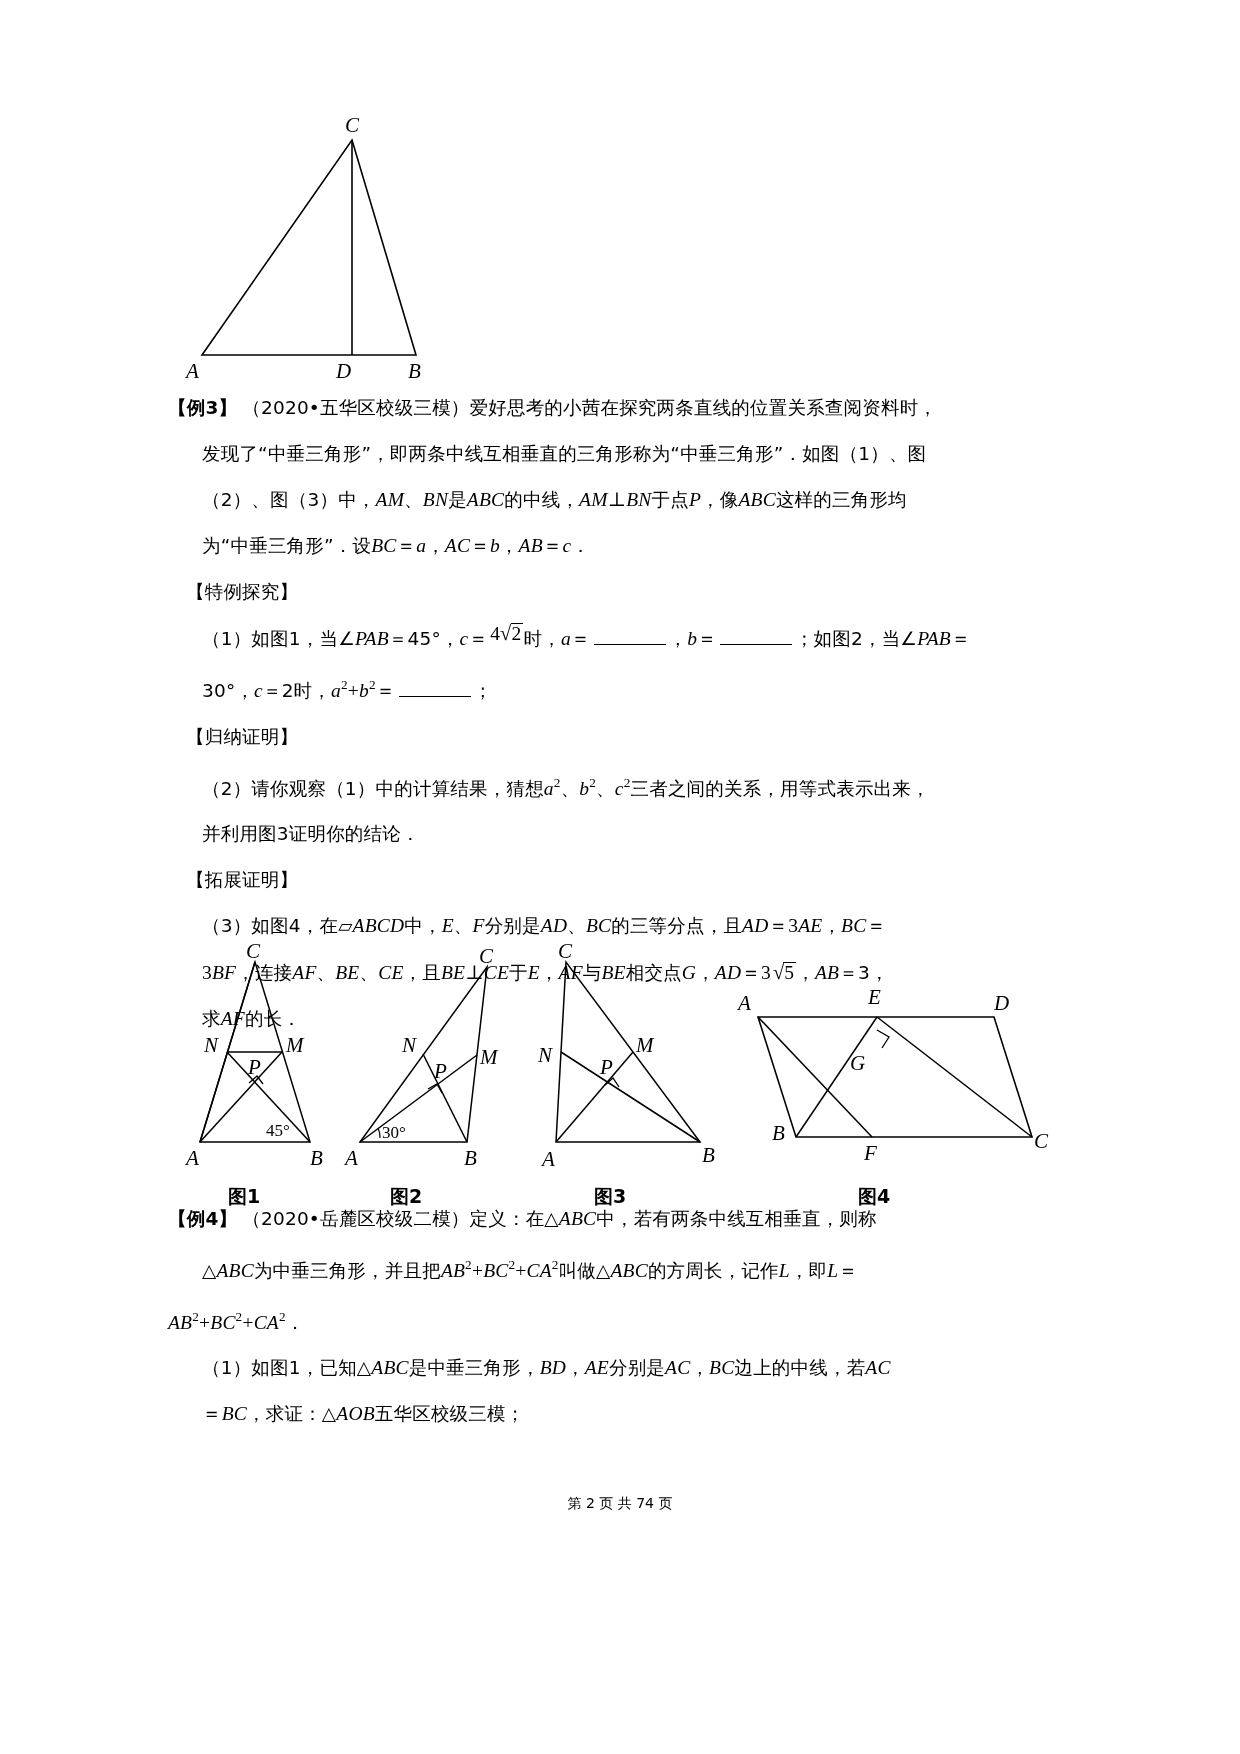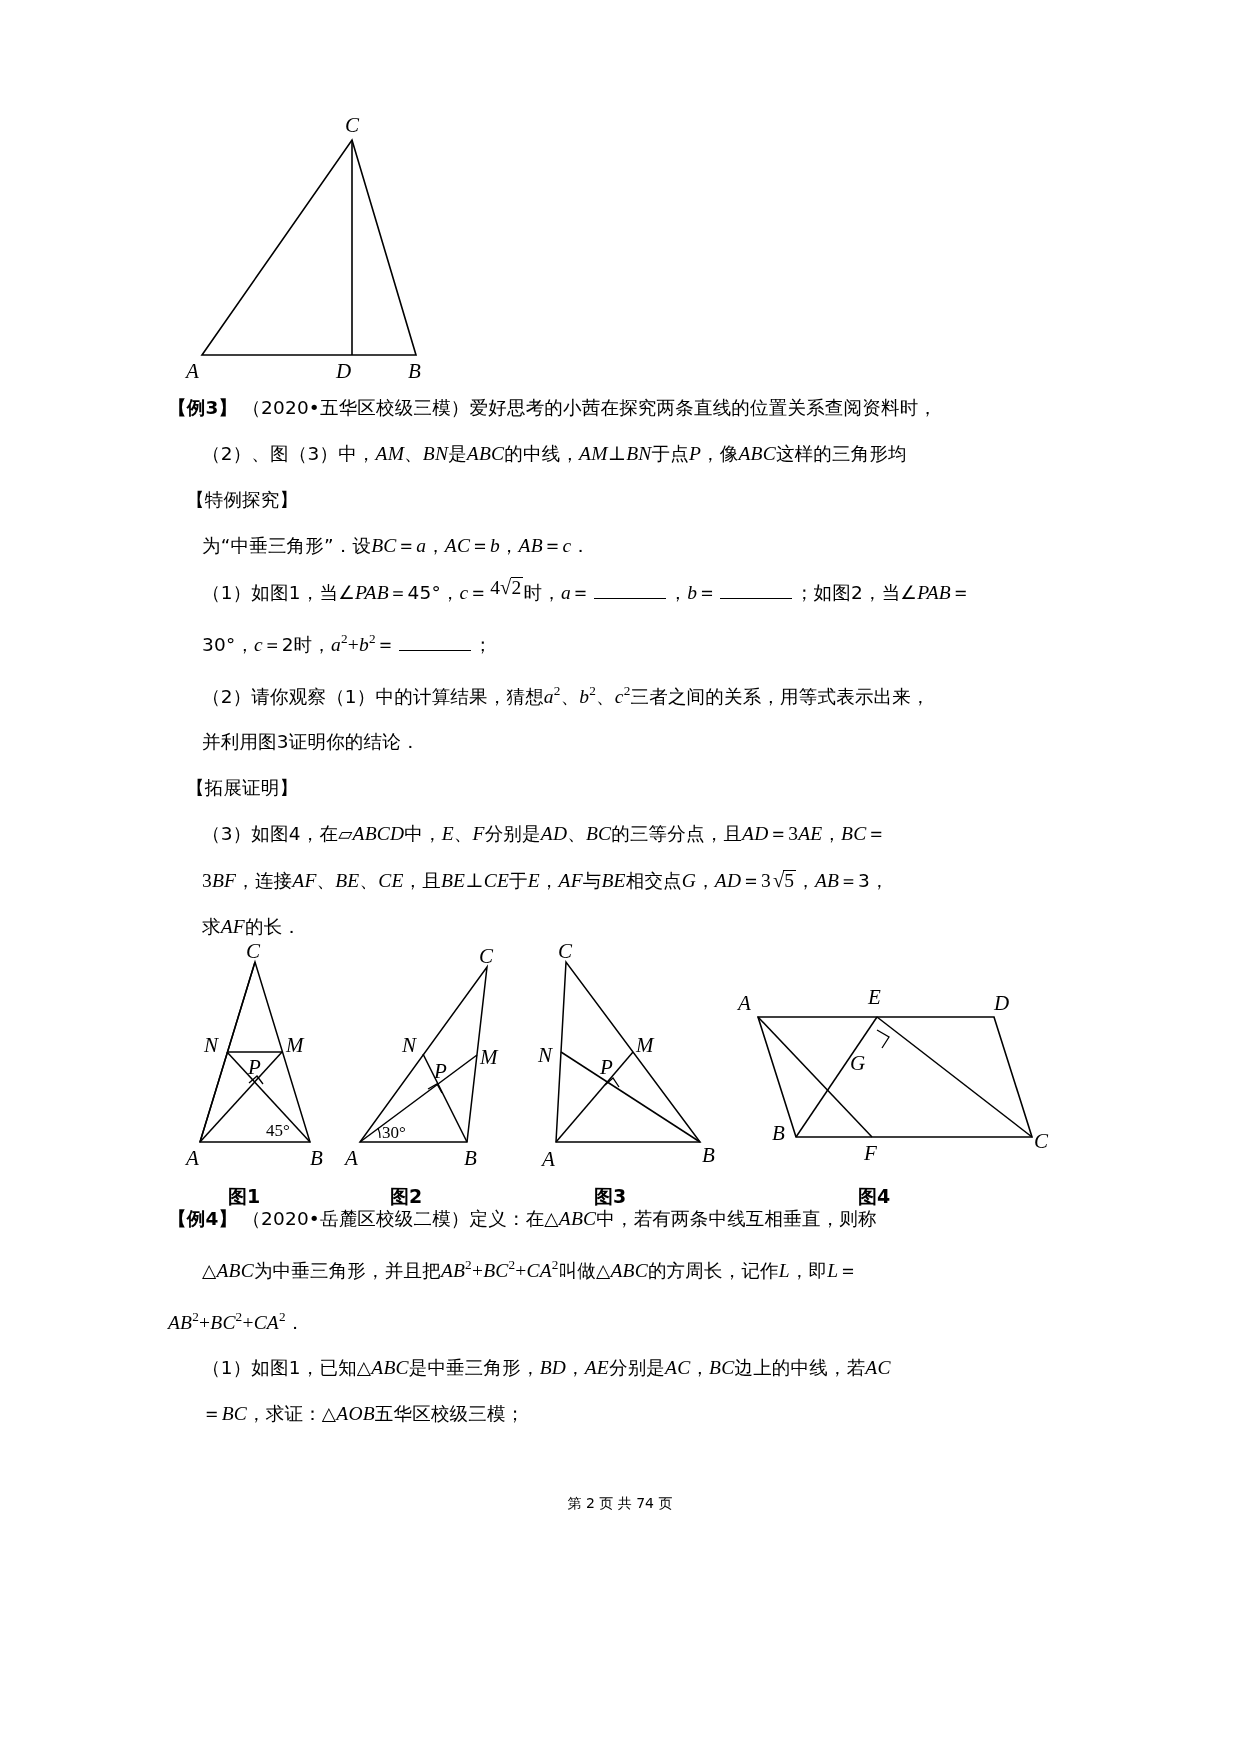--- a/index.html
+++ b/index.html
@@ -136,41 +136,47 @@
     </svg>
   </div>
 
   <div class="body-text">
 
     <div class="ln">
       <span class="cjk" style="font-weight:bold">【例3】</span>
       <span class="cjk">（2020•五华区校级三模）</span><span class="cjk">爱好思考的小茜在探究两条直线的位置关系查阅资料时，</span>
     </div>
 
+    <div class="ln ind">
+      <span class="cjk">发现了“中垂三角形”，即两条中线互相垂直的三角形称为“中垂三角形”．如图（1）、图</span>
+    </div>
 
     <div class="ln ind">
       <span class="cjk">（2）、图（3）中，</span><span class="it">AM</span><span class="cjk">、</span><span class="it">BN</span><span class="cjk">是</span><span class="it">ABC</span><span class="cjk">的中线，</span><span class="it">AM</span><span>⊥</span><span class="it">BN</span><span class="cjk">于点</span><span class="it">P</span><span class="cjk">，像</span><span class="it">ABC</span><span class="cjk">这样的三角形均</span>
+    </div>
+
+    <div class="ln ind">
+      <span class="cjk">为“中垂三角形”．设</span><span class="it">BC</span><span>＝</span><span class="it">a</span><span class="cjk">，</span><span class="it">AC</span><span>＝</span><span class="it">b</span><span class="cjk">，</span><span class="it">AB</span><span>＝</span><span class="it">c</span><span class="cjk">．</span>
     </div>
 
     <div class="ln ind2">
       <span class="cjk">【特例探究】</span>
     </div>
 
     <div class="ln ind">
-      <span class="cjk">为“中垂三角形”．设</span><span class="it">BC</span><span>＝</span><span class="it">a</span><span class="cjk">，</span><span class="it">AC</span><span>＝</span><span class="it">b</span><span class="cjk">，</span><span class="it">AB</span><span>＝</span><span class="it">c</span><span class="cjk">．</span>
-    </div>
-
-    <div class="ln ind">
       <span class="cjk">（1）如图1，当∠</span><span class="it">PAB</span><span class="cjk">＝45°，</span><span class="it">c</span><span>＝</span><span class="rad frac-up"><span>4</span><span class="sym">√</span><span class="rnd">2</span></span><span class="cjk">时，</span><span class="it">a</span><span>＝</span><span class="blank"></span><span class="cjk">，</span><span class="it">b</span><span>＝</span><span class="blank"></span><span class="cjk">；如图2，当∠</span><span class="it">PAB</span><span>＝</span>
     </div>
 
     <div class="ln ind">
       <span class="cjk">30°，</span><span class="it">c</span><span class="cjk">＝2时，</span><span class="it">a</span><span class="supn">2</span><span>+</span><span class="it">b</span><span class="supn">2</span><span>＝</span><span class="blank"></span><span class="cjk">；</span>
     </div>
 
+    <div class="ln ind2">
+      <span class="cjk">【归纳证明】</span>
+    </div>
 
     <div class="ln ind">
       <span class="cjk">（2）请你观察（1）中的计算结果，猜想</span><span class="it">a</span><span class="supn">2</span><span class="cjk">、</span><span class="it">b</span><span class="supn">2</span><span class="cjk">、</span><span class="it">c</span><span class="supn">2</span><span class="cjk">三者之间的关系，用等式表示出来，</span>
     </div>
 
     <div class="ln ind">
       <span class="cjk">并利用图3证明你的结论．</span>
     </div>
 
     <div class="ln ind2">

